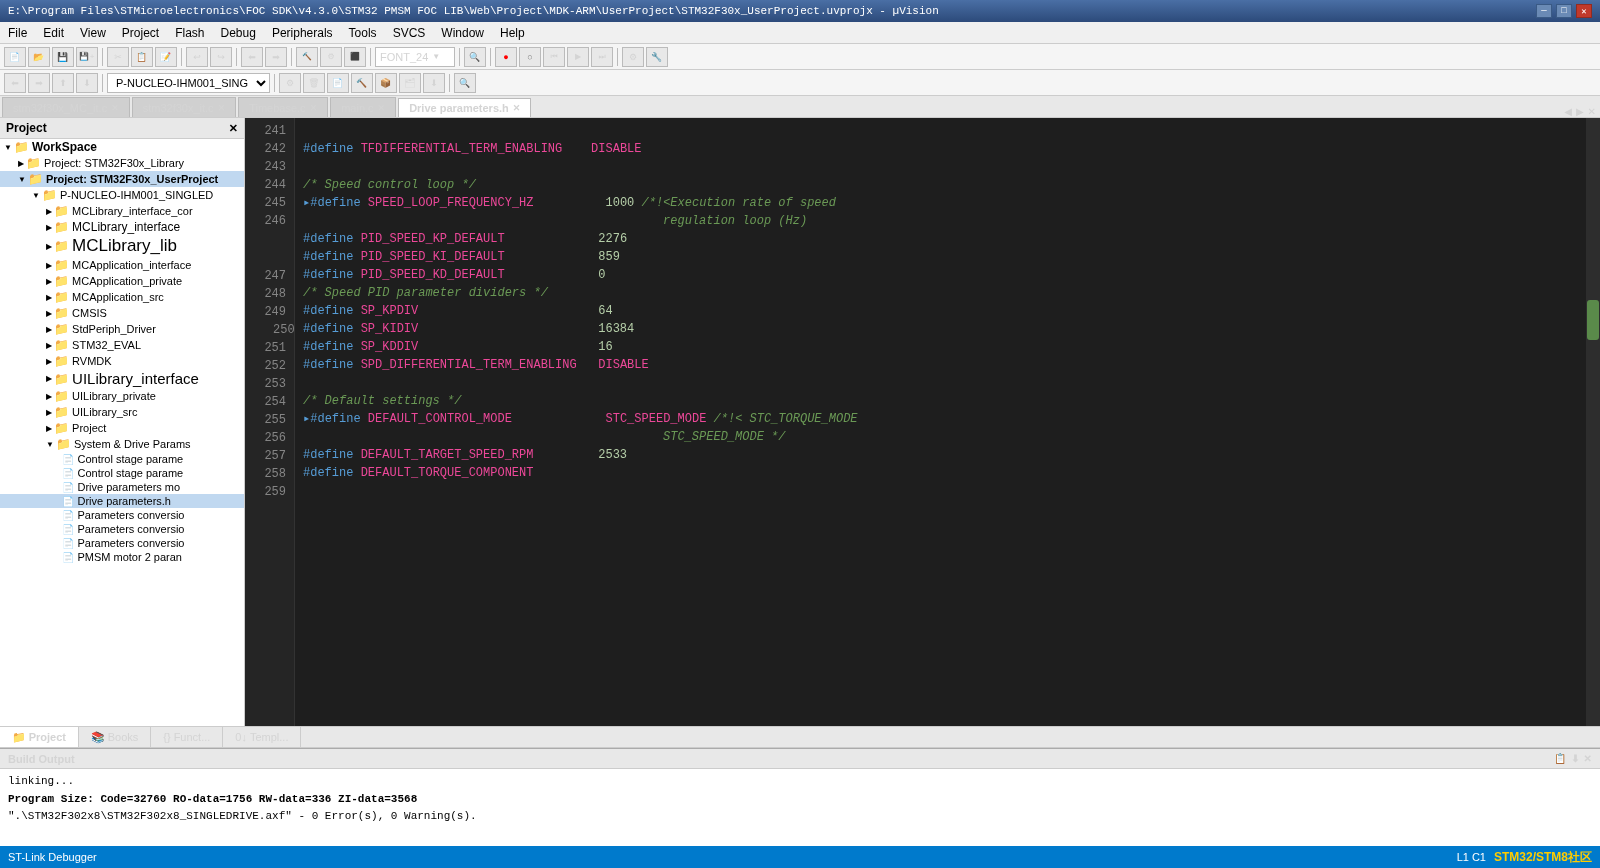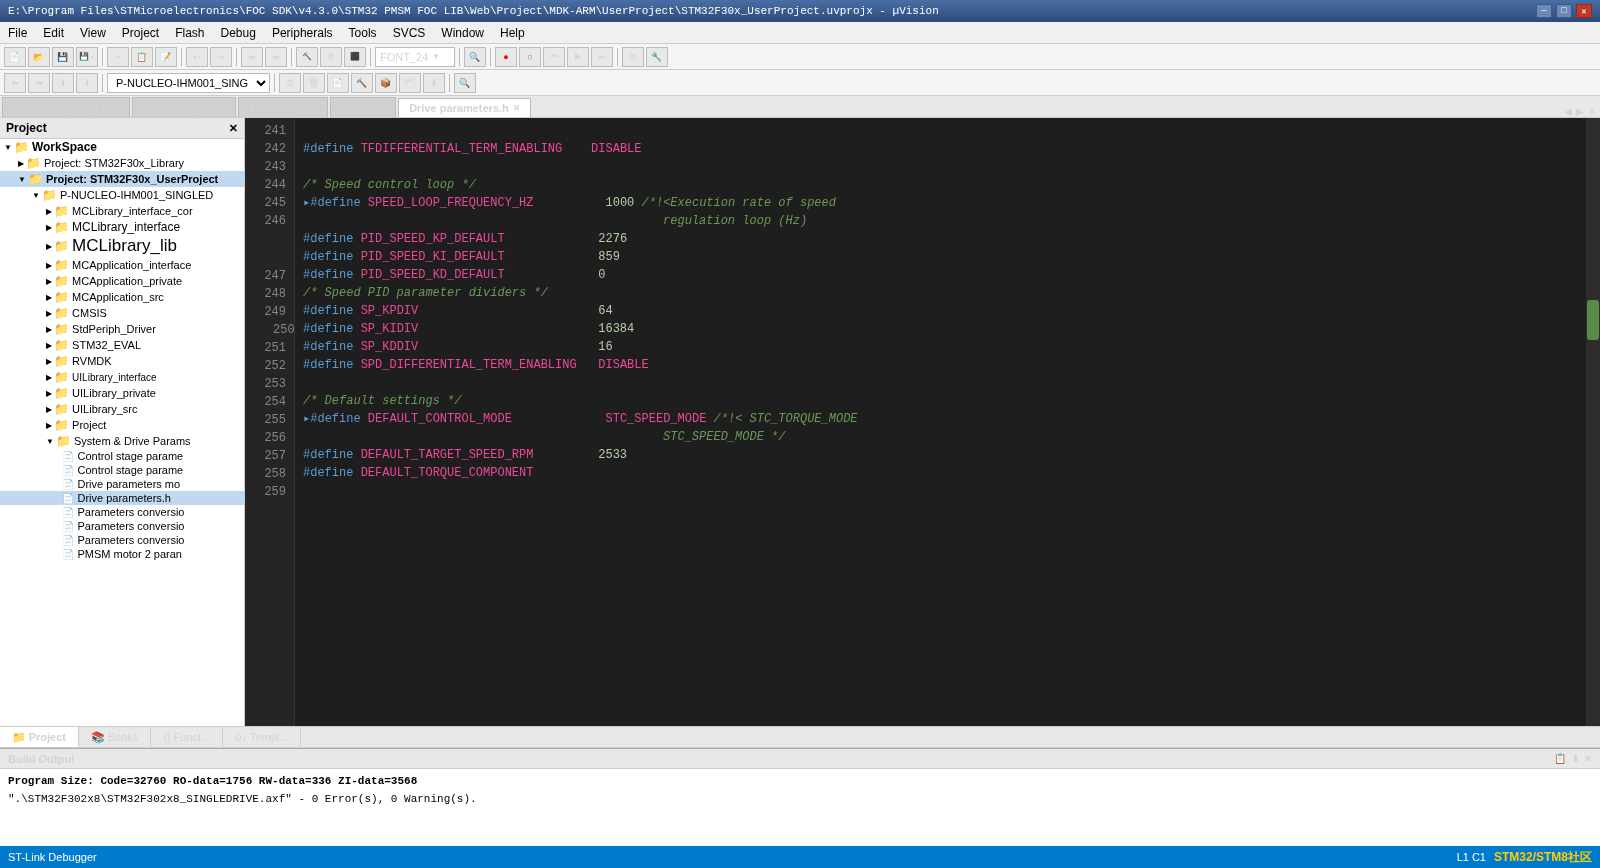--- a/index.html
+++ b/index.html
@@ -457,21 +457,21 @@
           <span style="font-size:11px;">STM32_EVAL</span>
         </div>
         <div class="tree-item" style="padding-left:46px;">
           <span class="tree-arrow">▶</span>
           <span style="color:#e8c060;margin-right:3px;">📁</span>
           <span style="font-size:11px;">RVMDK</span>
         </div>
         <div class="tree-item" style="padding-left:46px;">
           <span class="tree-arrow">▶</span>
           <span style="color:#e8c060;margin-right:3px;">📁</span>
-          <span style="font-size:10px;">UILibrary_interface</span>
+          <span style="font-size:15px;">UILibrary_interface</span>
         </div>
         <div class="tree-item" style="padding-left:46px;">
           <span class="tree-arrow">▶</span>
           <span style="color:#e8c060;margin-right:3px;">📁</span>
           <span style="font-size:11px;">UILibrary_private</span>
         </div>
         <div class="tree-item" style="padding-left:46px;">
           <span class="tree-arrow">▶</span>
           <span style="color:#e8c060;margin-right:3px;">📁</span>
           <span style="font-size:11px;">UILibrary_src</span>
@@ -596,20 +596,21 @@
   <div id="build-output">
     <div id="build-header">
       <span>Build Output</span>
       <div style="display:flex;gap:4px;">
         <span style="cursor:pointer;font-size:10px;">📋</span>
         <span style="cursor:pointer;font-size:10px;">⬇</span>
         <span style="cursor:pointer;font-size:10px;">✕</span>
       </div>
     </div>
     <div id="build-content">
+      <div>linking...</div>
       <div class="bold">Program Size: Code=32760  RO-data=1756  RW-data=336  ZI-data=3568</div>
       <div>".\STM32F302x8\STM32F302x8_SINGLEDRIVE.axf" - 0 Error(s), 0 Warning(s).</div>
     </div>
   </div>
 
 </div>
 
 <div id="statusbar">
   <span>ST-Link Debugger</span>
   <div id="statusbar-right">

